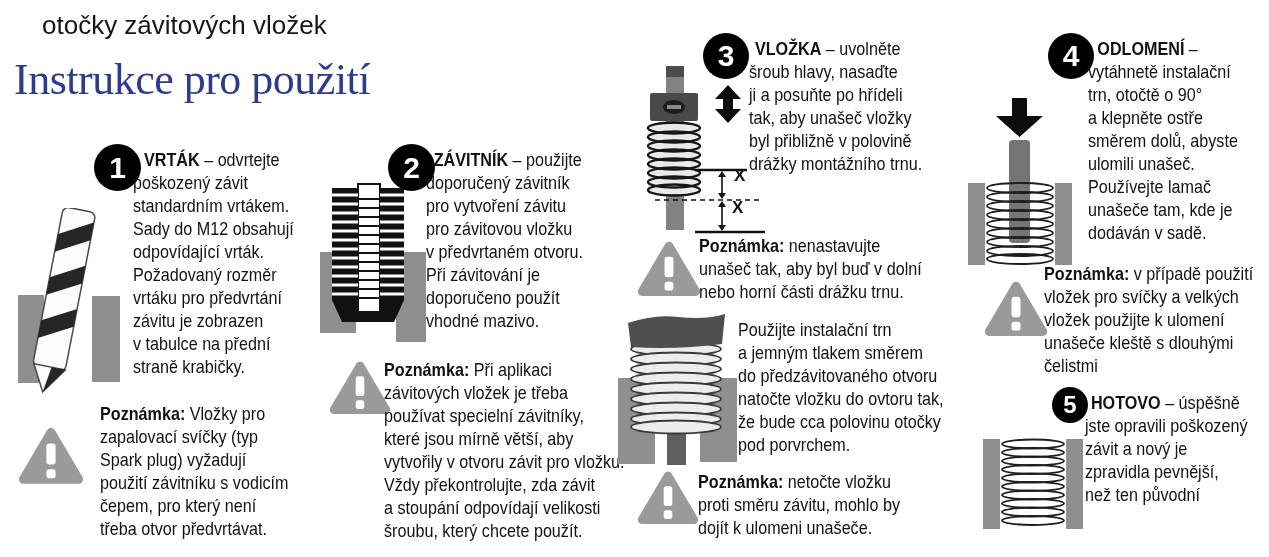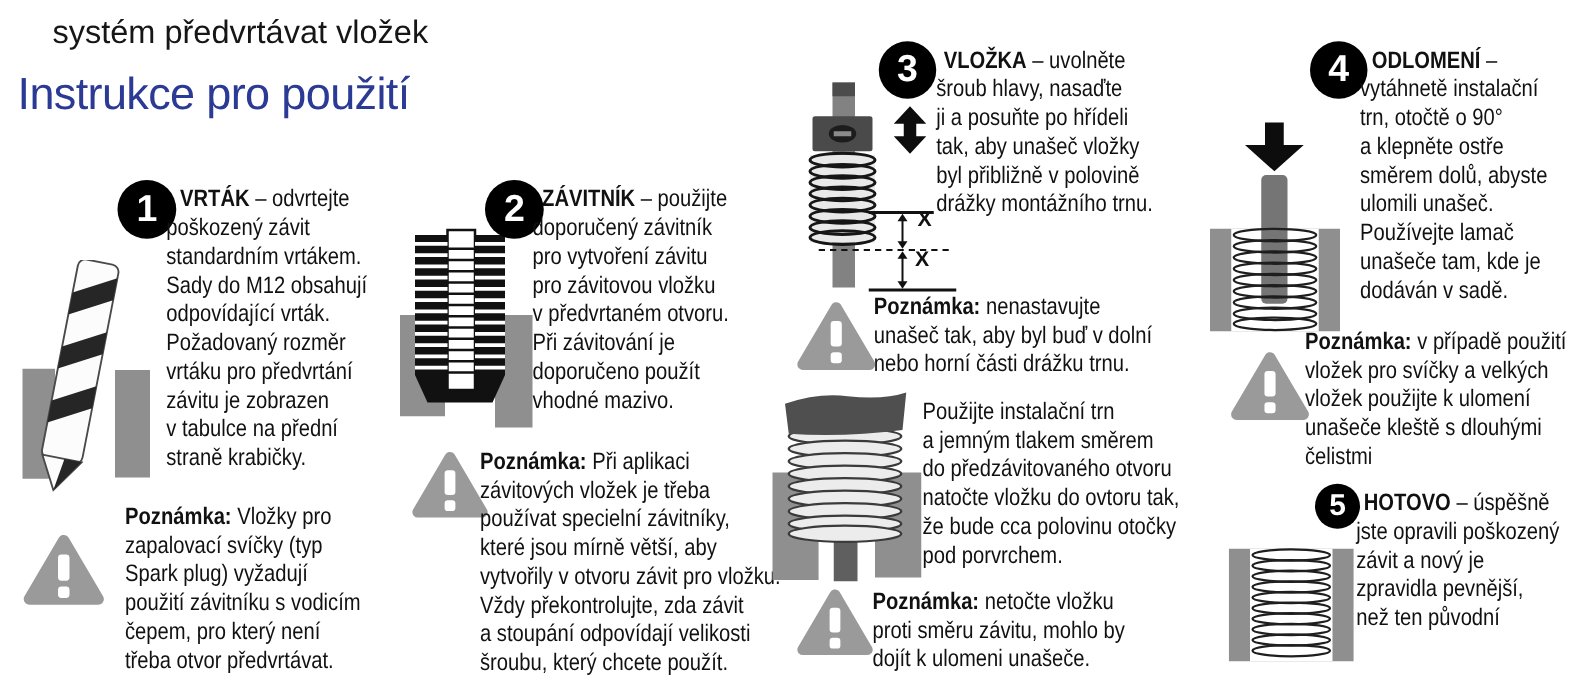--- a/index.html
+++ b/index.html
@@ -9,40 +9,40 @@
   body{font-family:"Liberation Sans",sans-serif;}
   .page{position:relative;width:1269px;height:557px;background:#ffffff;overflow:hidden;}
   .abs{position:absolute;}
   .txt{font-size:19px;line-height:23px;color:var(--ink);white-space:pre-line;
        transform:scaleX(0.85);transform-origin:0 0;}
   .txt b{font-weight:bold;}
   .head{display:block;}
   .badge{position:absolute;background:#000;color:#fff;border-radius:50%;
          display:flex;align-items:center;justify-content:center;font-weight:bold;}
   .subtitle{font-size:26px;color:#161616;}
-  .title{font-size:36px;color:var(--blue);letter-spacing:-0.5px;}
+  .title{font-size:44px;color:var(--blue);letter-spacing:-0.5px;font-family:Liberation Serif, serif;}
   .dim{position:absolute;font-weight:bold;font-size:17px;color:#111;line-height:1;}
   svg{display:block;}
 </style>
 </head>
 <body>
 
 <div class="page">
 
   <svg width="0" height="0" style="position:absolute">
     <defs>
       <g id="warn-sym">
         <polygon points="36,9 66,60 6,60" fill="#9a9a9a" stroke="#9a9a9a" stroke-width="10" stroke-linejoin="round"></polygon>
         <rect x="31" y="21" width="10" height="23" rx="3" fill="#fff"></rect>
         <rect x="31" y="49" width="10" height="10" rx="3" fill="#fff"></rect>
       </g>
     </defs>
   </svg>
 
-  <div class="abs subtitle" style="left:42px;top:10px;">systém předvrtávat vložek</div>
+  <div class="abs subtitle" style="left:42px;top:10px;">otočky závitových vložek</div>
   <div class="abs title" style="left:14px;top:54px;">Instrukce pro použití</div>
 
   <svg class="abs" style="left:0;top:208px;" width="125" height="192" viewBox="0 0 125 192">
     <rect x="18" y="87" width="26" height="88" fill="#8f8f8f"></rect>
     <rect x="92" y="88" width="28" height="86" fill="#8f8f8f"></rect>
     <g transform="rotate(11 62 95)">
       <rect x="45" y="0" width="33" height="162" rx="6" fill="#fcfcfc" stroke="#4a4a4a" stroke-width="1.5"></rect>
       <polygon points="46,160 78,160 60,186" fill="#fcfcfc" stroke="#4a4a4a" stroke-width="1.5"></polygon>
       <polygon points="45,28 78,10 78,28 45,46" fill="#262626"></polygon>
       <polygon points="45,72 78,54 78,72 45,90" fill="#262626"></polygon>

